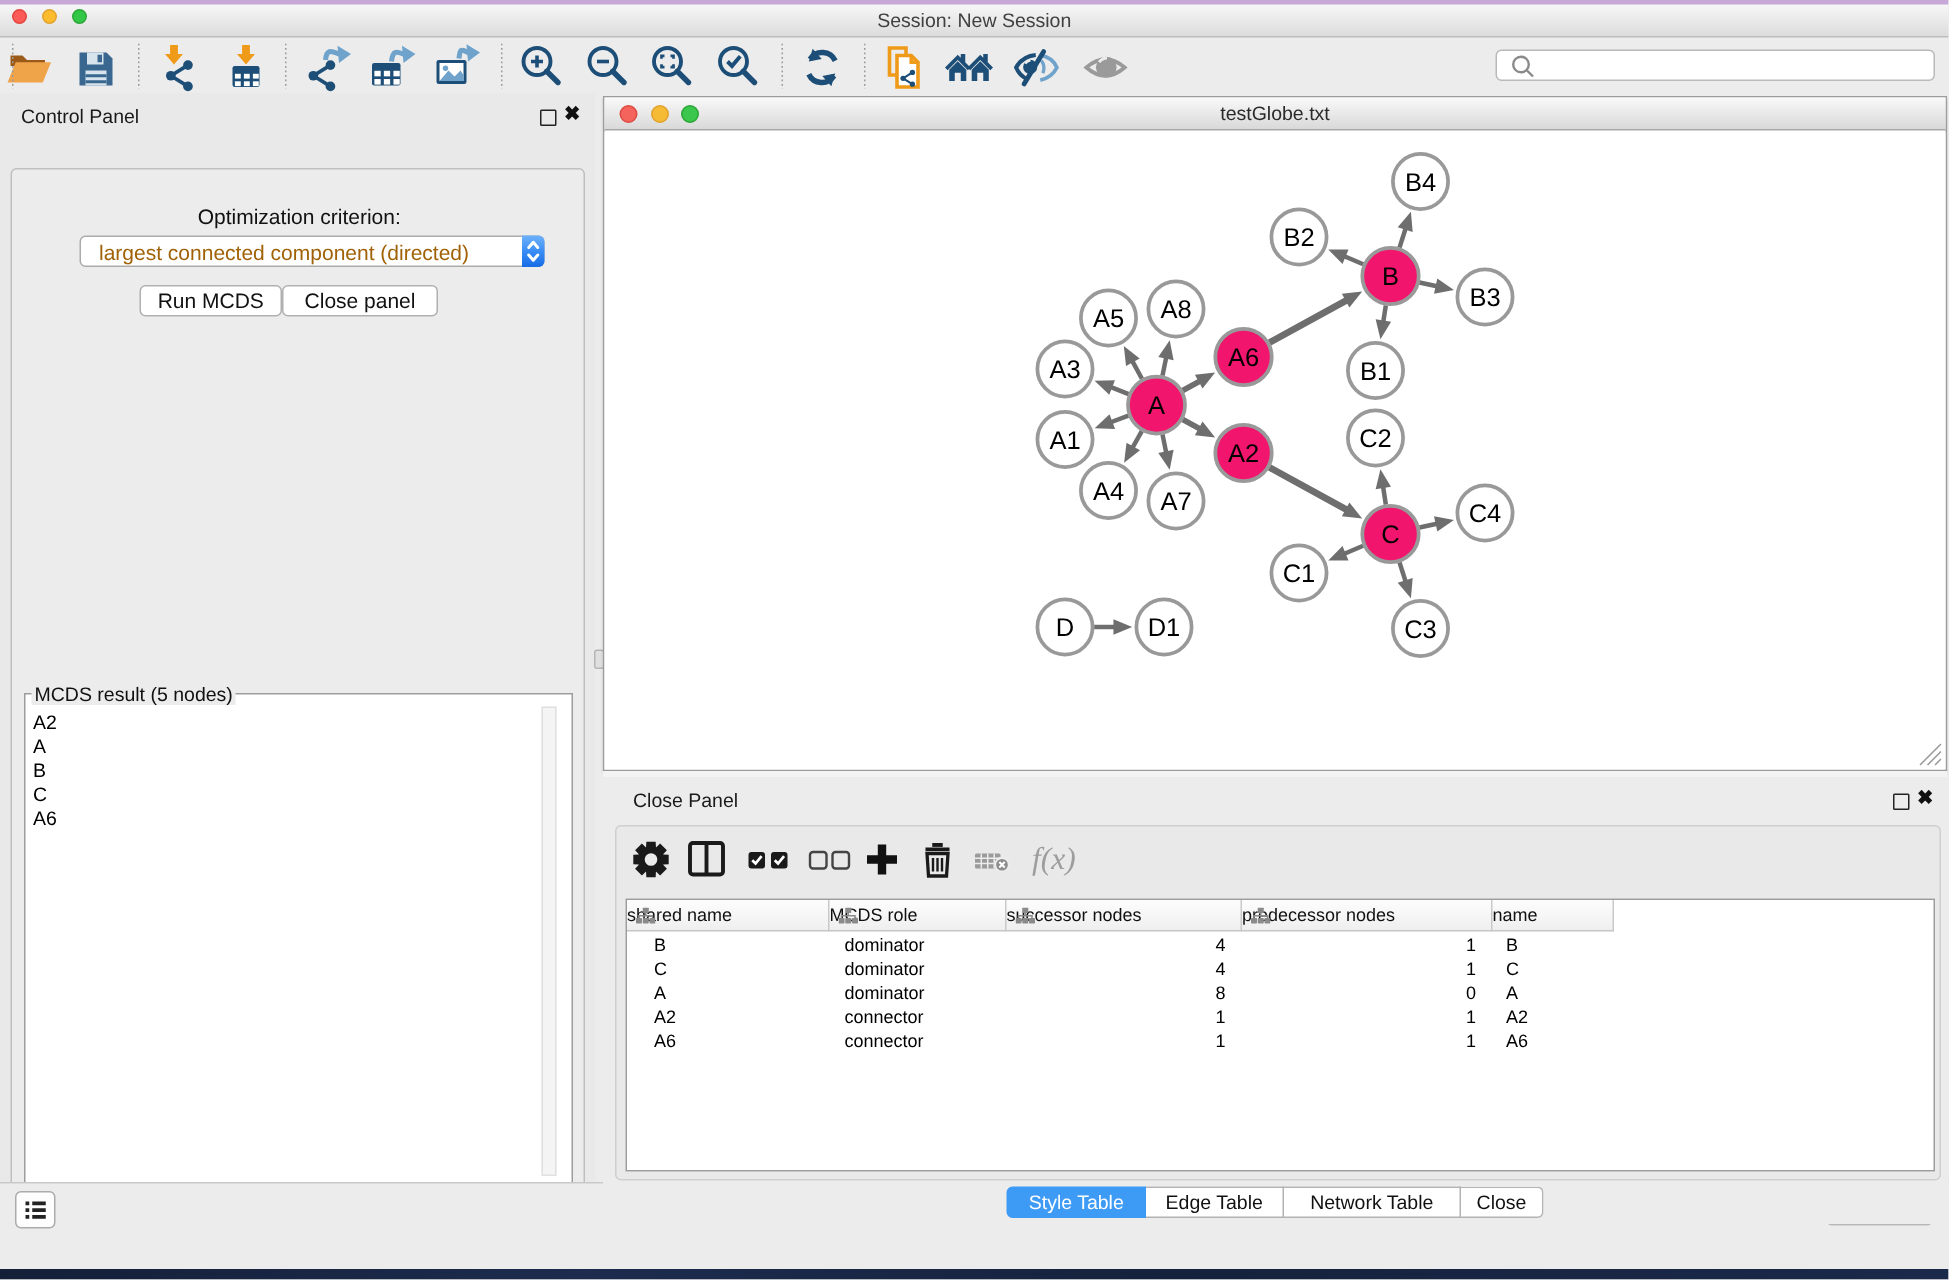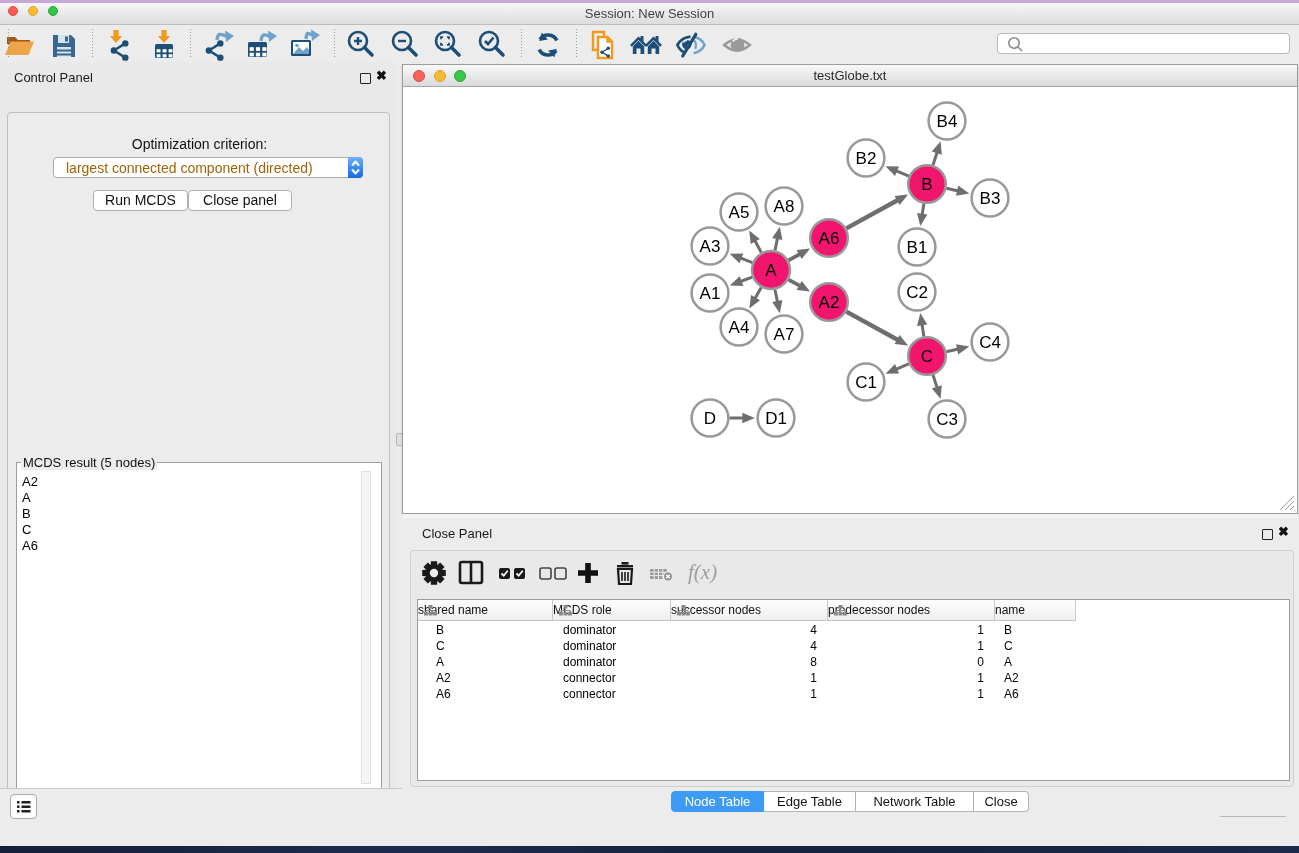--- a/index.html
+++ b/index.html
@@ -479,18 +479,18 @@
 <div class="td" style="left:253px;top:71px;width:146px;text-align:right;">1</div>
 <div class="td" style="left:410px;top:71px;width:156px;text-align:right;">1</div>
 <div class="td" style="left:586px;top:71px;">A2</div>
 <div class="td" style="left:18px;top:87px;">A6</div>
 <div class="td" style="left:145px;top:87px;">connector</div>
 <div class="td" style="left:253px;top:87px;width:146px;text-align:right;">1</div>
 <div class="td" style="left:410px;top:87px;width:156px;text-align:right;">1</div>
 <div class="td" style="left:586px;top:87px;">A6</div>
   </div>
   <div id="btabs">
-    <div class="btab sel" style="width:93px;border-radius:4px 0 0 4px;">Node Table</div>
+    <div class="btab sel" style="width:93px;border-radius:4px 0 0 4px;">Style Table</div>
       <div class="btab" style="width:92px;">Edge Table</div>
       <div class="btab" style="width:118px;">Network Table</div>
       <div class="btab" style="width:55px;border-radius:0 4px 4px 0;">Close</div>
   </div>
 </div>
 
 </body></html>

